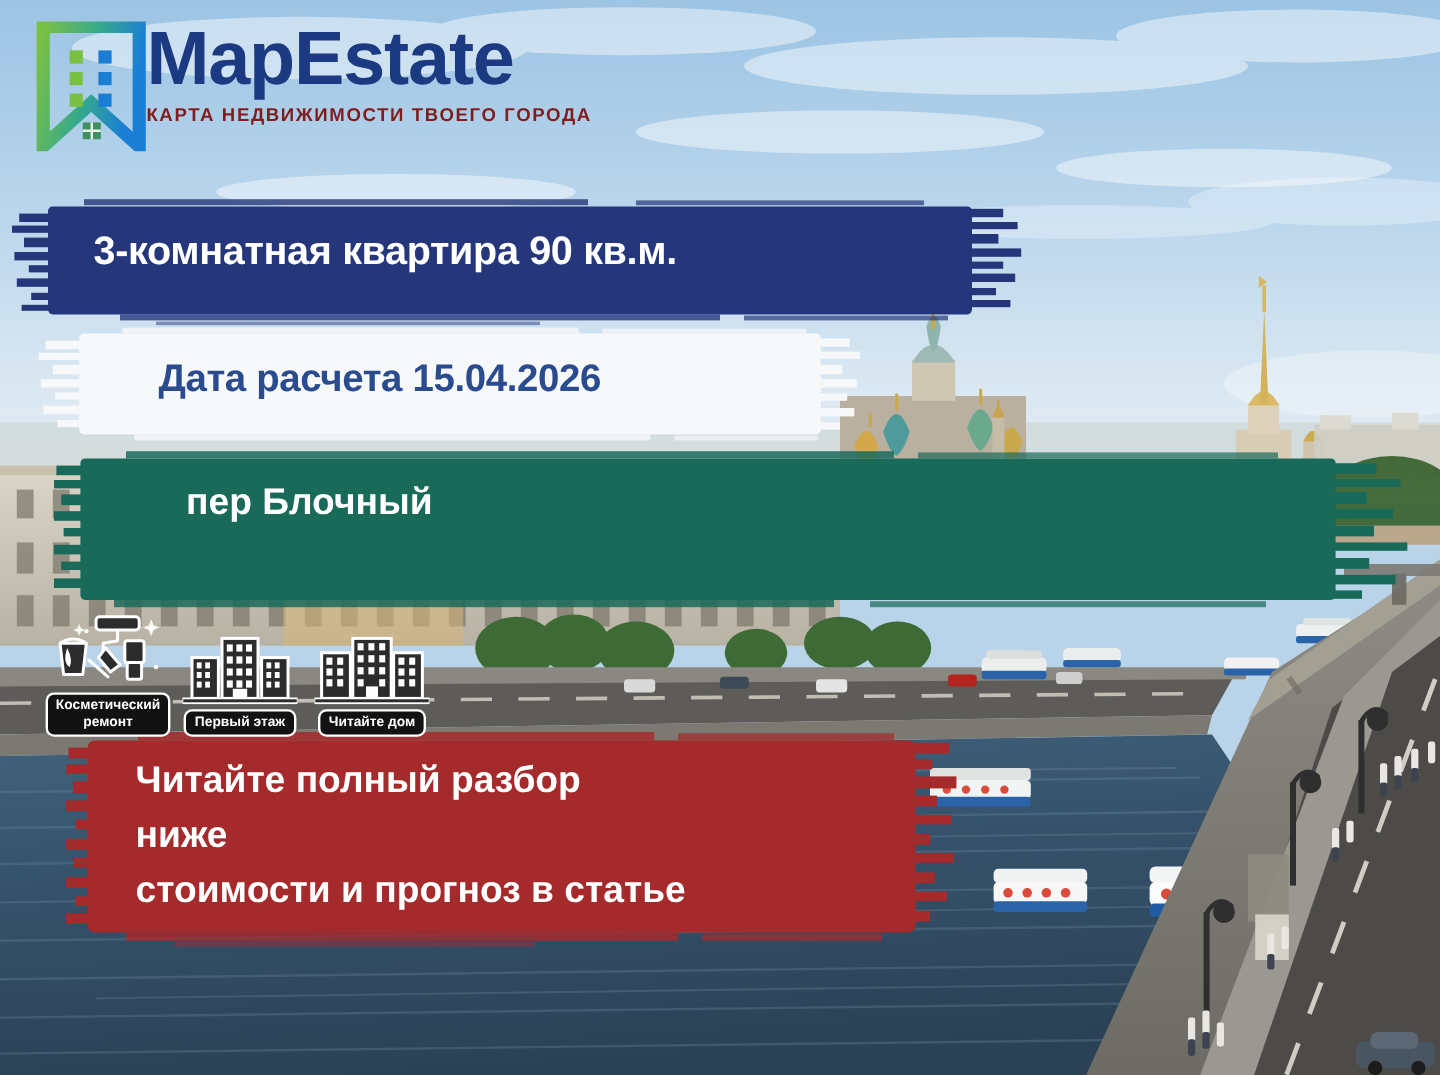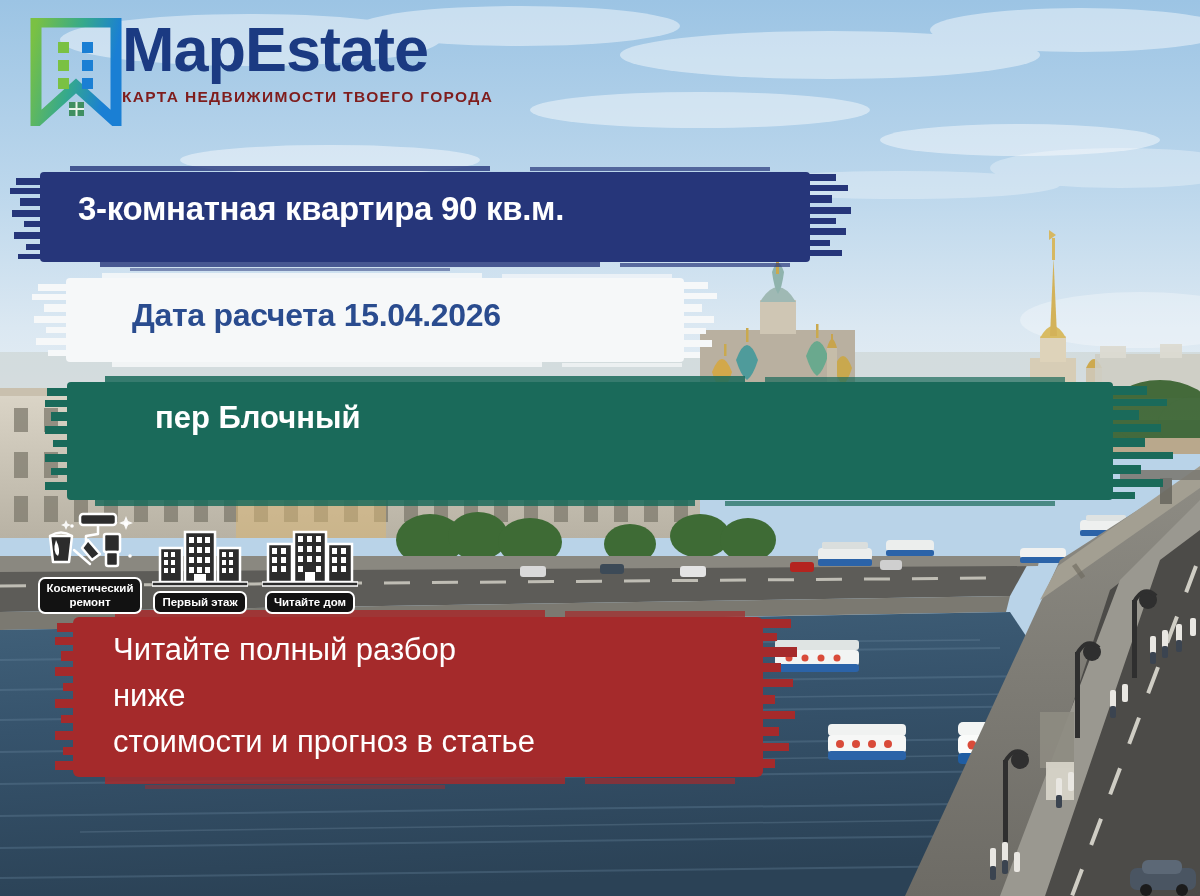--- a/index.html
+++ b/index.html
@@ -61,21 +61,21 @@
   #band-green .txt {
     padding:24px 0 0 110px;
     font-size:31px; font-weight:700; color:#ffffff; line-height:1.42;
     white-space:nowrap;
   }
 
   
   #band-red { left:55px; top:605px; width:745px; height:185px; }
   #band-red .txt {
     padding:22px 58px 0 58px;
-    font-size:31px; font-weight:400; color:#ffffff; line-height:1.48;
+    font-size:31px; font-weight:700; color:#ffffff; line-height:1.48;
   }
 
   
   .badges {
     position:absolute; left:38px; top:512px;
     display:flex; align-items:flex-end; gap:6px;
     z-index:6;
   }
   .badge { display:flex; flex-direction:column; align-items:center; width:104px; }
   .badge .glyph { height:62px; display:flex; align-items:flex-end; justify-content:center; }

